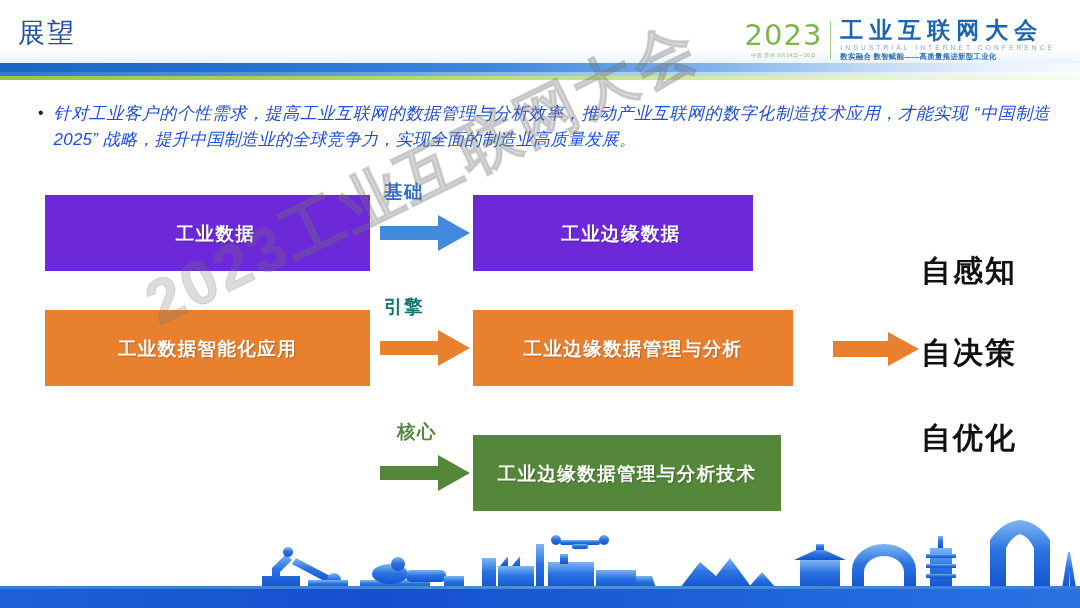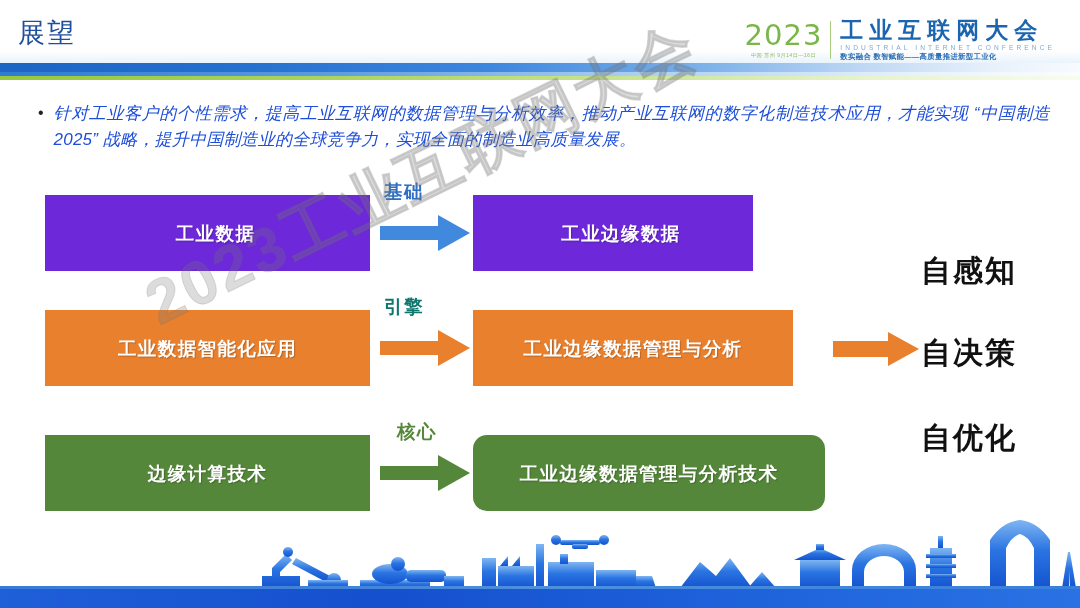--- a/index.html
+++ b/index.html
@@ -113,21 +113,21 @@
     height: 76px;
     color: #ffffff;
     font-size: 18.5px;
     font-weight: 700;
     letter-spacing: 1.4px;
     text-shadow: 1px 1px 1px rgba(0,0,0,0.22);
   }
   .box-left  { left: 45px;  width: 325px; }
   .box-right { left: 473px; width: 280px; }
   .row-2 .box-right { width: 320px; }
-  .row-3 .box-right { width: 352px; border-radius: 14px; }
+  .row-3 .box-right { width: 308px; }
   .c-blue   { background: #6d28d9; padding-left: 16px; }
   .c-orange { background: #E9802E; }
   .c-green  { background: #54873A; }
 
   .arrow {
     position: absolute;
     left: 380px; top: 20px;
     width: 90px; height: 36px;
   }
   .arrow svg { display: block; width: 90px; height: 36px; }
@@ -244,21 +244,20 @@
       <div class="arrow-label lbl-orange">引擎</div>
       <div class="arrow">
         <svg viewBox="0 0 90 36" xmlns="http://www.w3.org/2000/svg">
           <path d="M0 11 L58 11 L58 0 L90 18 L58 36 L58 25 L0 25 Z" fill="#E9802E"></path>
         </svg>
       </div>
       <div class="box box-right c-orange">工业边缘数据管理与分析</div>
     </div>
 
     <div class="row row-3">
-      <div class="box box-left c-green">边缘计算技术</div>
       <div class="arrow-label lbl-green">核心</div>
       <div class="arrow">
         <svg viewBox="0 0 90 36" xmlns="http://www.w3.org/2000/svg">
           <path d="M0 11 L58 11 L58 0 L90 18 L58 36 L58 25 L0 25 Z" fill="#54873A"></path>
         </svg>
       </div>
       <div class="box box-right c-green">工业边缘数据管理与分析技术</div>
     </div>
 
     <div id="big-arrow">

